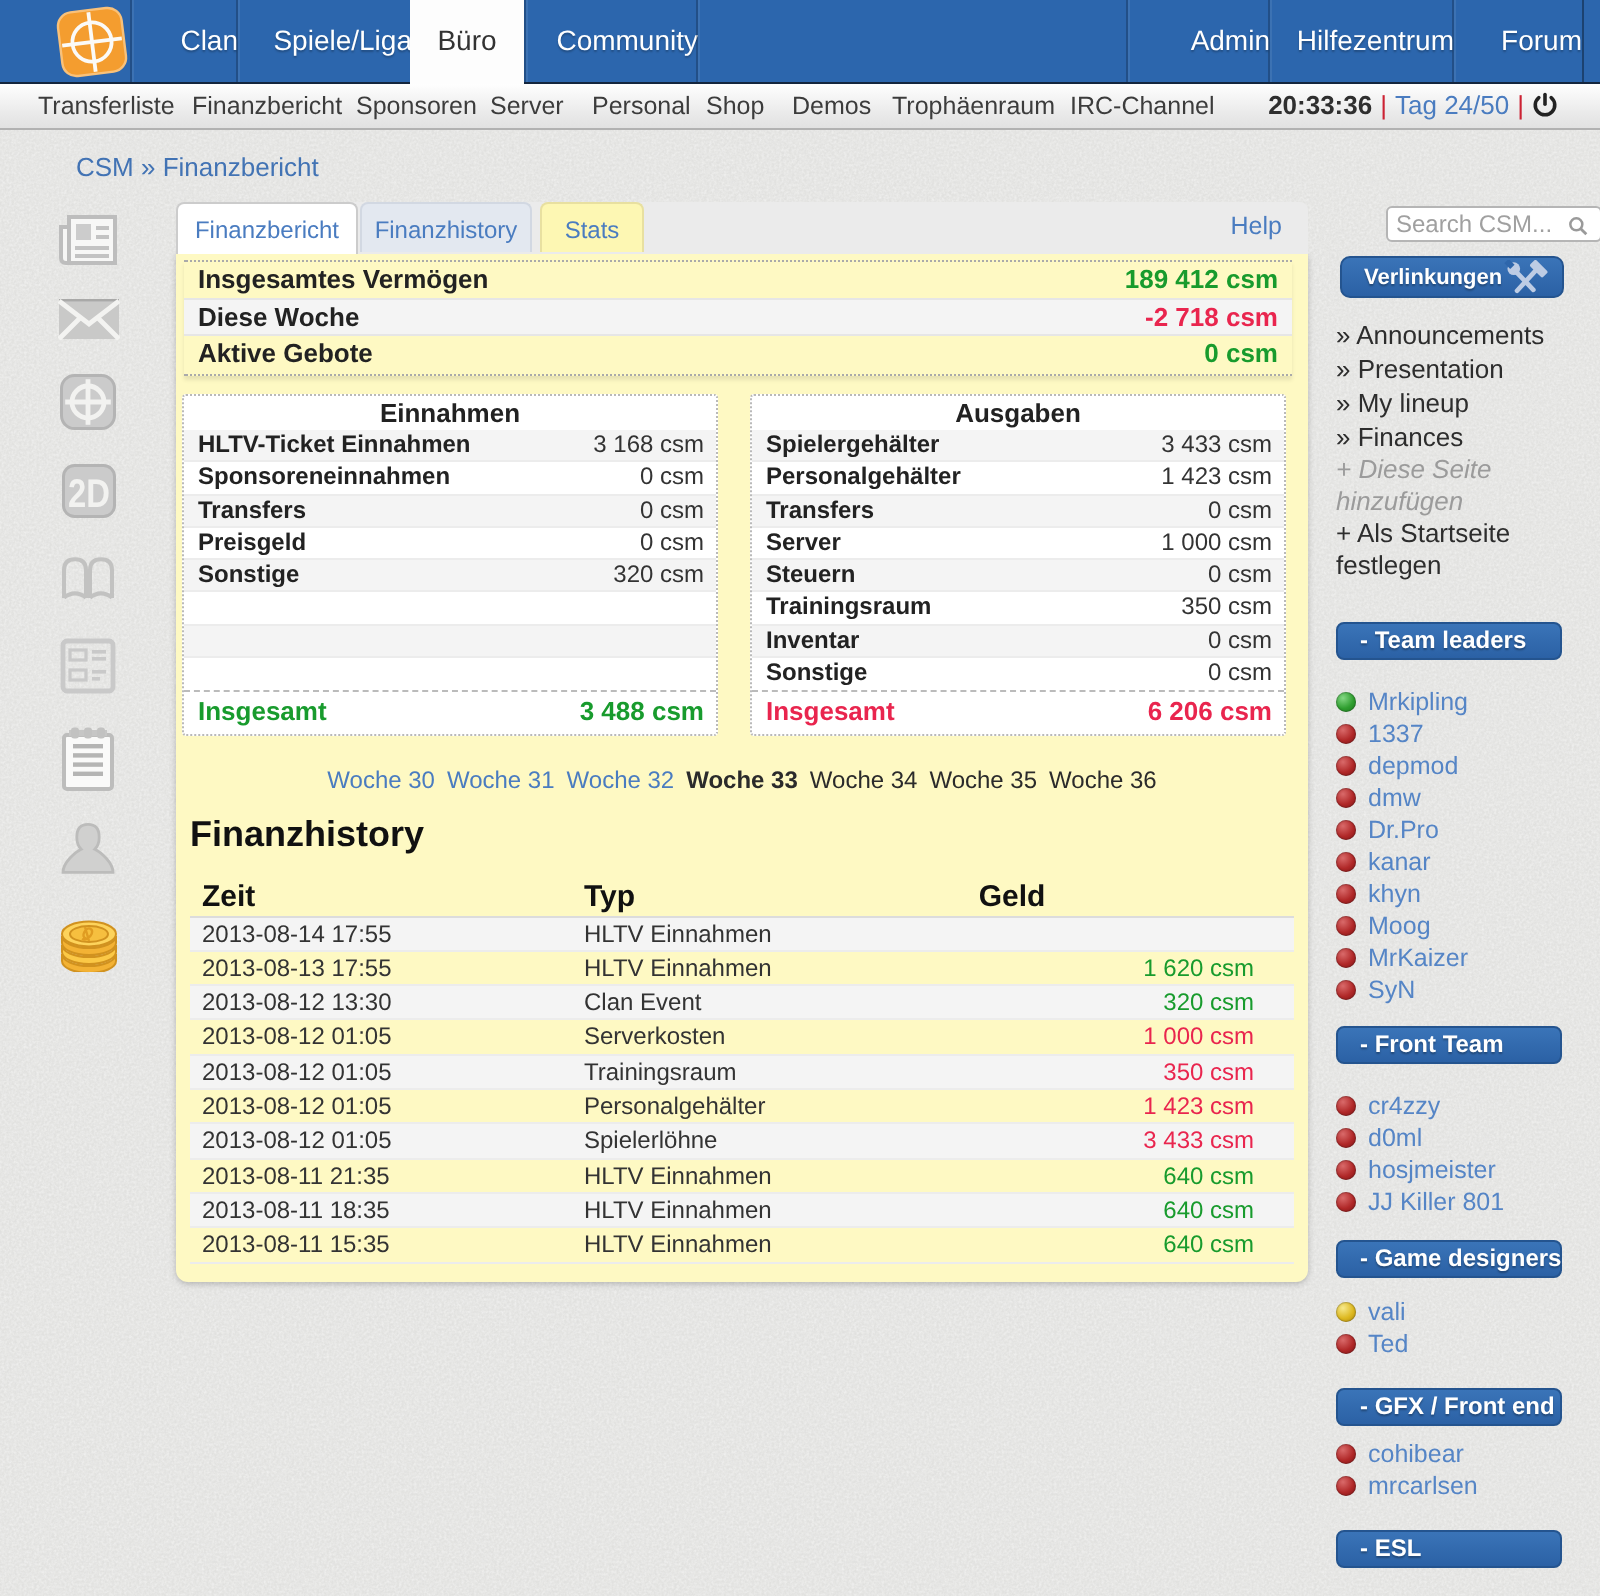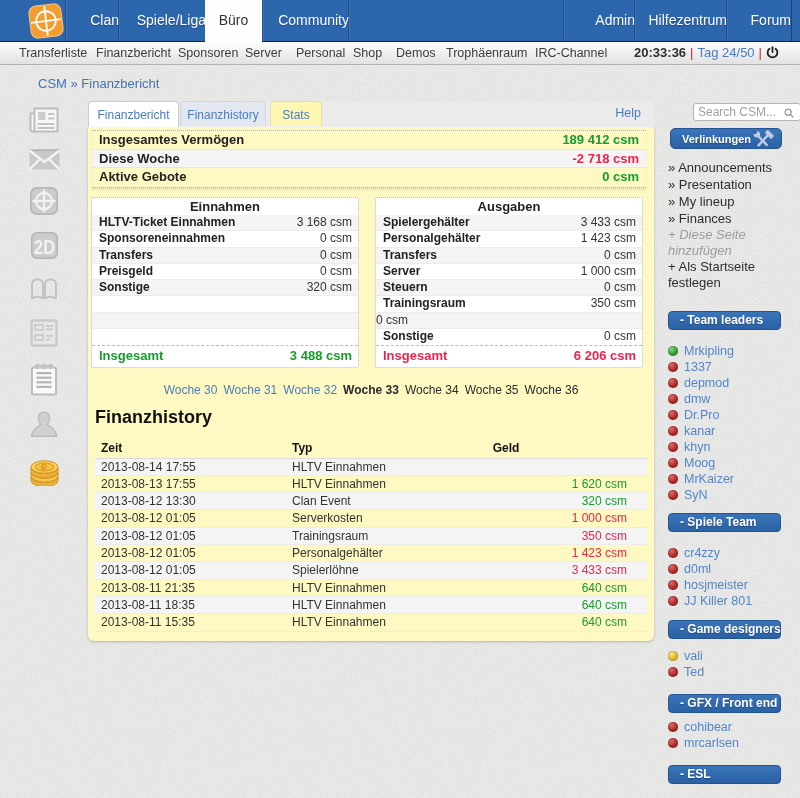--- a/index.html
+++ b/index.html
@@ -58,21 +58,21 @@
 #weeks a{color:#4a7cc0;text-decoration:none;margin:0 3px;}
 #weeks b{margin:0 3px;}
 #weeks span{margin:0 3px;}
 
 #histh{position:absolute;left:7px;top:280px;font-size:18px;font-weight:bold;color:#111;}
 #hist{position:absolute;left:7px;top:313px;width:552px;}
 .hrow{height:17.3px;box-sizing:border-box;line-height:16.3px;font-size:12px;display:flex;border-bottom:1px solid #ececec;color:#333;}
 .hrow .c1{width:191px;padding-left:6px;}
 .hrow .c2{width:93px;white-space:nowrap;}
 .hrow .c3{width:242px;text-align:right;padding-right:20px;white-space:nowrap;}
-.hrow.hh{font-size:12px;font-weight:bold;color:#111;height:18.6px;line-height:17.6px;border-bottom:1px solid #dcdcdc;}
+.hrow.hh{font-size:15px;font-weight:bold;color:#111;height:18.6px;line-height:17.6px;border-bottom:1px solid #dcdcdc;}
 .hrow.hh .c3{text-align:center;padding-right:20px;}
 
 #search{position:absolute;left:693px;top:103px;width:108px;height:18px;background:#fff;border:1px solid #b5b5b5;border-radius:3px;box-sizing:border-box;}
 #search span{position:absolute;left:4px;top:0;line-height:17px;font-size:12px;color:#a0a0a0;}
 .bluebtn{position:absolute;left:668px;width:113px;height:19px;background:linear-gradient(#3a74b8,#2b61a5);border:1px solid #24548f;border-radius:4px;box-sizing:border-box;color:#fff;font-size:12px;font-weight:bold;line-height:17px;padding-left:11px;text-shadow:0 1px 1px rgba(0,0,0,0.3);white-space:nowrap;}
 #vbtn{left:670px;top:128px;width:112px;height:21px;border-radius:5px;line-height:20px;padding-left:11px;font-size:11px;}
 .slink{position:absolute;left:668px;font-size:13px;color:#2d2d2d;}
 .slink .ar{color:#2d2d2d;}
 .gi{color:#9b9b9b;font-style:italic;}
 .member{position:absolute;left:668px;font-size:12.5px;color:#5585c6;}
@@ -279,20 +279,21 @@
       </div>
     <div class="brow alt">
         <span class="lab">Steuern</span>
         <span class="val">0 csm</span>
       </div>
     <div class="brow">
         <span class="lab">Trainingsraum</span>
         <span class="val">350 csm</span>
       </div>
     <div class="brow alt">
+        <span class="lab">Inventar</span>
         <span class="val">0 csm</span>
       </div>
     <div class="brow" style="border-bottom:none;">
         <span class="lab">Sonstige</span>
         <span class="val">0 csm</span>
       </div>
     <div class="brow total">
         <span class="lab red">Insgesamt</span>
         <span class="val red">6 206 csm</span>
       </div>
@@ -391,21 +392,21 @@
 <div class="member" style="top:360px;"><span class="dot dred"></span>1337</div>
 <div class="member" style="top:376px;"><span class="dot dred"></span>depmod</div>
 <div class="member" style="top:392px;"><span class="dot dred"></span>dmw</div>
 <div class="member" style="top:408px;"><span class="dot dred"></span>Dr.Pro</div>
 <div class="member" style="top:424px;"><span class="dot dred"></span>kanar</div>
 <div class="member" style="top:440px;"><span class="dot dred"></span>khyn</div>
 <div class="member" style="top:456px;"><span class="dot dred"></span>Moog</div>
 <div class="member" style="top:472px;"><span class="dot dred"></span>MrKaizer</div>
 <div class="member" style="top:488px;"><span class="dot dred"></span>SyN</div>
 
-<div class="bluebtn" style="top:513px;">- Spiele Team</div>
+<div class="bluebtn" style="top:513px;">- Front Team</div>
 <div class="member" style="top:546px;"><span class="dot dred"></span>cr4zzy</div>
 <div class="member" style="top:562px;"><span class="dot dred"></span>d0ml</div>
 <div class="member" style="top:578px;"><span class="dot dred"></span>hosjmeister</div>
 <div class="member" style="top:594px;"><span class="dot dred"></span>JJ Killer 801</div>
 
 <div class="bluebtn" style="top:620px;">- Game designers</div>
 <div class="member" style="top:649px;"><span class="dot dyellow"></span>vali</div>
 <div class="member" style="top:665px;"><span class="dot dred"></span>Ted</div>
 
 <div class="bluebtn" style="top:694px;">- GFX / Front end</div>

